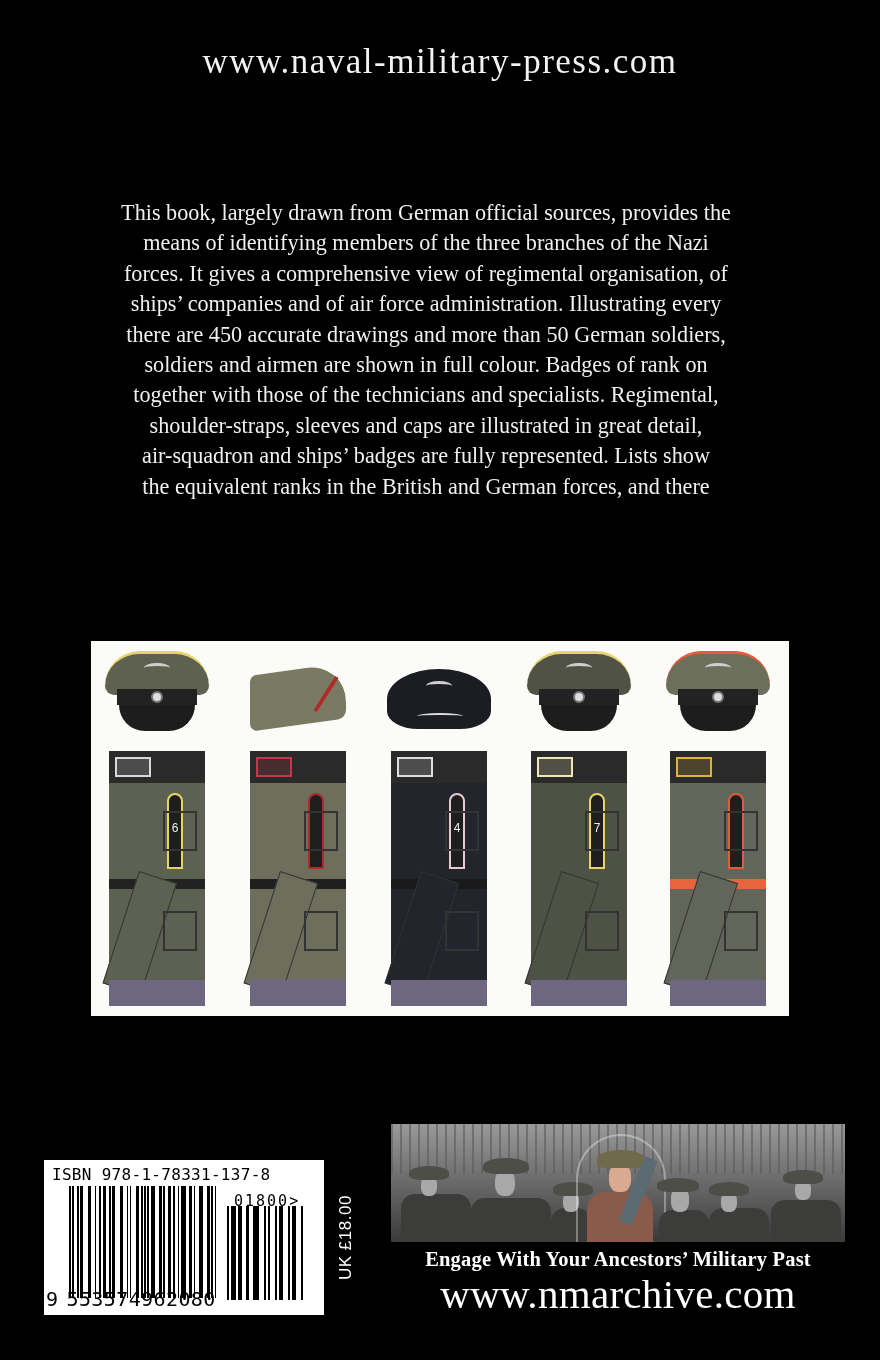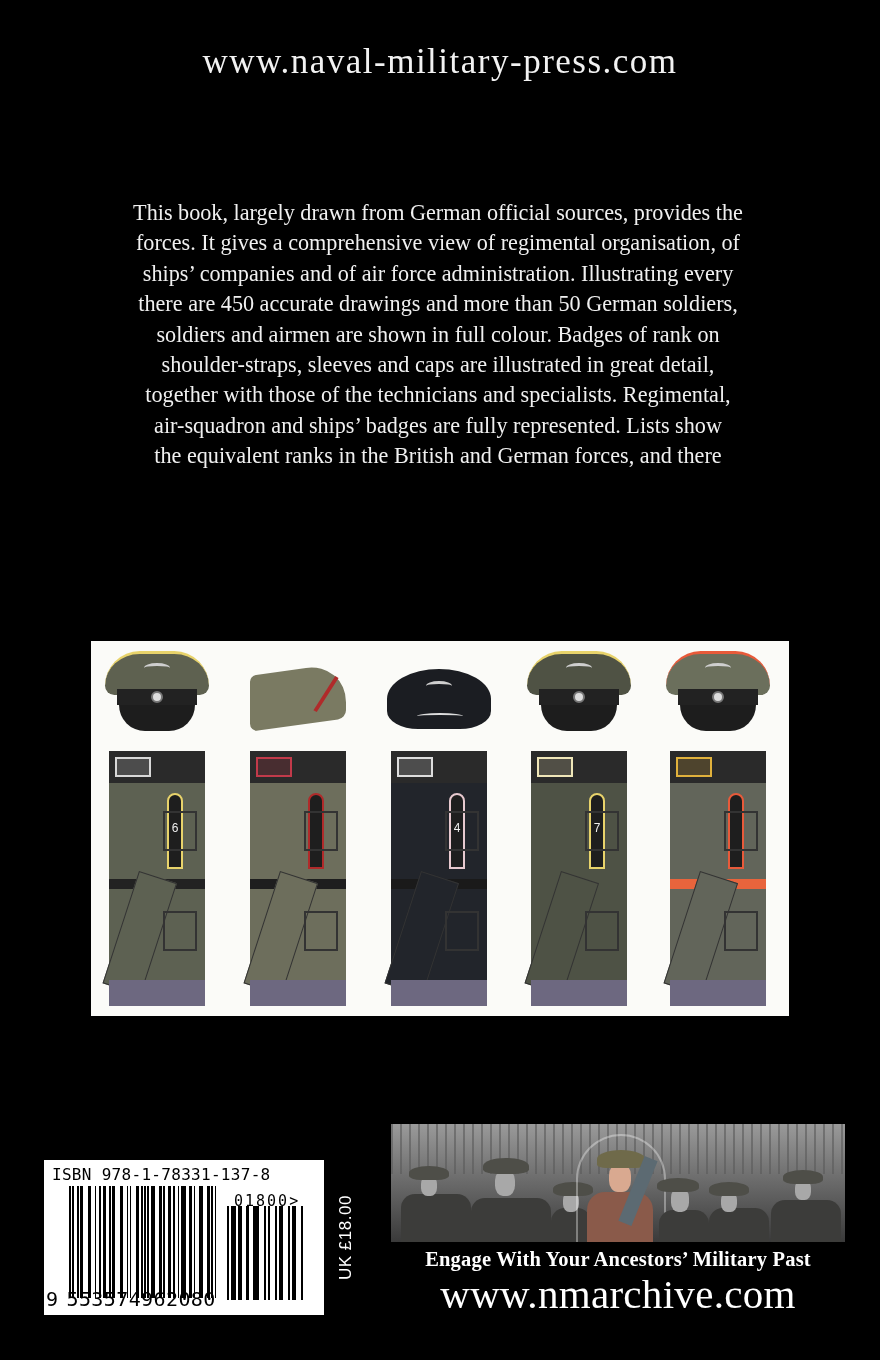--- a/index.html
+++ b/index.html
@@ -4,21 +4,21 @@
 <style>
   * { box-sizing: border-box; margin: 0; padding: 0; }
   html, body { width: 880px; height: 1360px; background: #000; overflow: hidden; }
   body { position: relative; font-family: "Liberation Serif", serif; color: #fff; }
 
   .site-url {
     position: absolute; top: 42px; left: 0; width: 880px; text-align: center;
     font-size: 35px; letter-spacing: 1.5px; color: #f2f2f2;
   }
   .blurb {
-    position: absolute; top: 198px; left: 60px; width: 756px; text-align: center;
+    position: absolute; top: 198px; left: 48px; width: 756px; text-align: center;
     font-size: 22.2px; line-height: 30.4px; color: #f0f0f0;
   }
   .blurb span { display: block; white-space: nowrap; }
 
   
   .plate {
     position: absolute; left: 91px; top: 641px; width: 698px; height: 375px;
     background: #fbfbf8;
   }
   .col { position: absolute; top: 0; width: 112px; height: 375px; }
@@ -105,26 +105,27 @@
 </style>
 </head>
 <body>
 
 <div>
 
   <div class="site-url">www.naval-military-press.com</div>
 
   <div class="blurb">
     <span>This book, largely drawn from German official sources, provides the</span>
+    <span>means of identifying members of the three branches of the Nazi</span>
     <span>forces. It gives a comprehensive view of regimental organisation, of</span>
     <span>ships’ companies and of air force administration. Illustrating every</span>
     <span>there are 450 accurate drawings and more than 50 German soldiers,</span>
     <span>soldiers and airmen are shown in full colour. Badges of rank on</span>
+    <span>together with those of the technicians and specialists. Regimental,</span>
     <span>shoulder-straps, sleeves and caps are illustrated in great detail,</span>
-    <span>together with those of the technicians and specialists. Regimental,</span>
     <span>air-squadron and ships’ badges are fully represented. Lists show</span>
     <span>the equivalent ranks in the British and German forces, and there</span>
   </div>
 
   <div class="plate" id="plate">
       <div class="col" style="left: 10px;">
         <div class="cap visor" style="background:#5e6150;border-top-color:#e8d36b;"></div>
         <div class="cap band"></div>
         <div class="cap peak"></div>
         <div class="eagle"></div>

